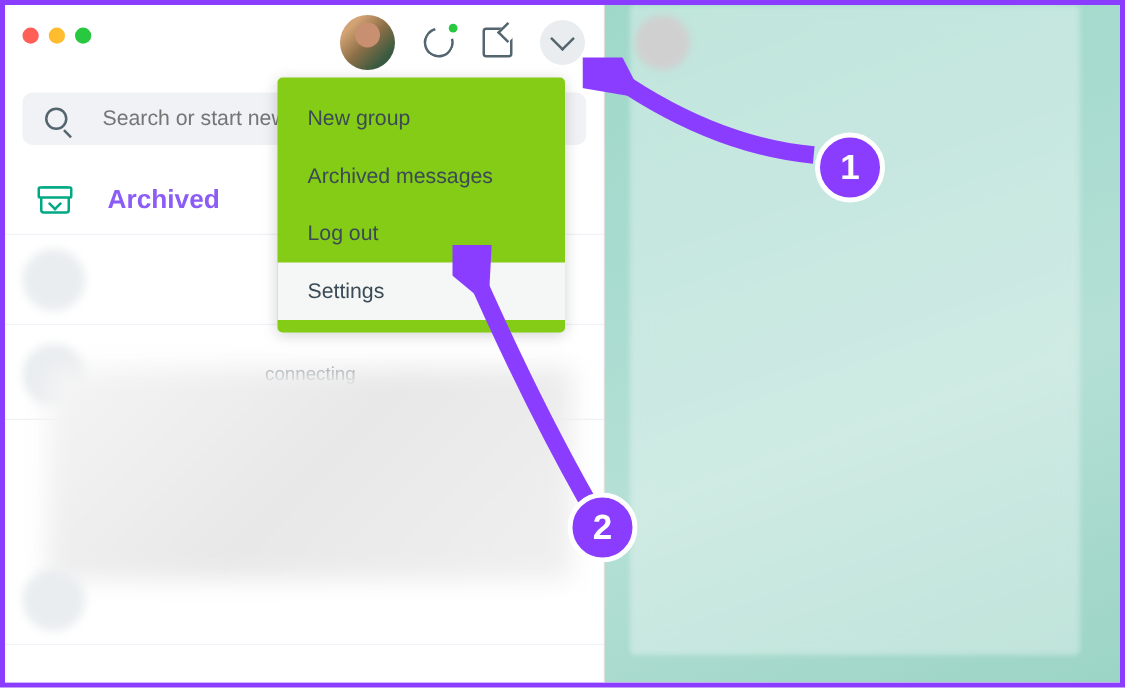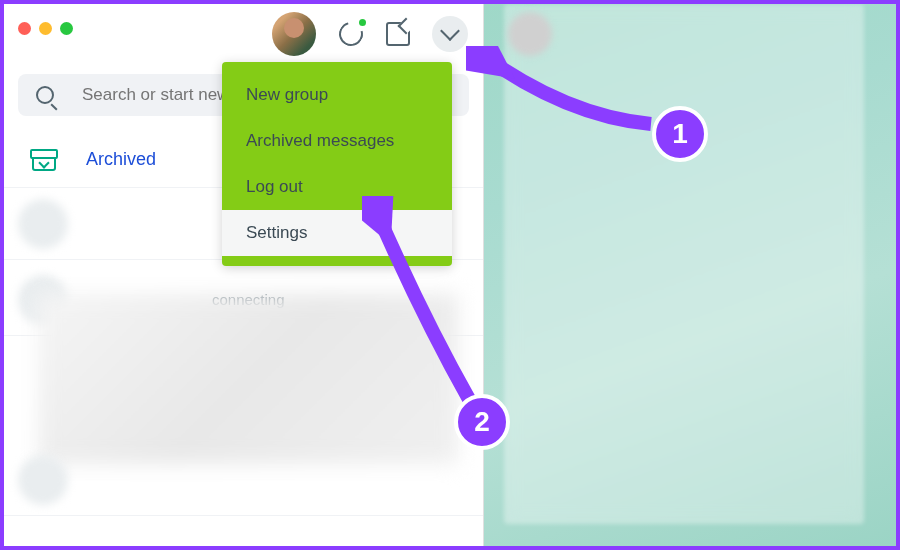--- a/index.html
+++ b/index.html
@@ -32,21 +32,21 @@
     .search-ico::after { content:''; position:absolute; bottom:-6px; right:-6px; width:8px; height:2px; background:#54656f; transform:rotate(45deg); }
     .search-input { flex:1; border:none; background:transparent; font-size:17px; color:#667781; outline:none; }
     .filter-icon { width:20px; height:14px; display:flex; flex-direction:column; justify-content:space-between; }
     .filter-icon span { height:2px; background:#54656f; }
     .filter-icon span:nth-child(1){width:100%;} .filter-icon span:nth-child(2){width:70%;margin:0 auto;} .filter-icon span:nth-child(3){width:40%;margin:0 auto;}
     
     .archived-row { position:absolute; top:128px; left:0; right:0; height:56px; display:flex; align-items:center; padding:0 28px; gap:30px; border-bottom:1px solid #f0f2f5; }
     .archive-icon { width:24px; height:22px; border:2.5px solid #00a884; border-radius:3px; position:relative; }
     .archive-icon::before{content:'';position:absolute;top:-2px;left:-4px;right:-4px;height:6px;background:#fff;border:2.5px solid #00a884;border-radius:2px;}
     .archive-icon::after{content:'';position:absolute;top:8px;left:50%;transform:translateX(-50%);width:6px;height:6px;border-right:2.5px solid #00a884;border-bottom:2.5px solid #00a884;transform:translateX(-50%) rotate(45deg);}
-    .archived-label { font-size:18px; font-weight:400; color:#1d4ed8; }
+    .archived-label { font-size:21px; font-weight:700; color:#8b5cf6; }
     
     .chat-item { position:absolute; left:0; right:0; height:72px; display:flex; align-items:center; padding:0 14px; gap:14px; border-bottom:1px solid #f0f2f5; }
     .chat-1 { top:184px; }
     .chat-2 { top:260px; }
     .chat-3 { top:440px; }
     .chat-avatar { width:50px; height:50px; border-radius:50%; background:#e9edef; filter:blur(4px); }
     .chat-text { font-size:15px; color:#667781; }
     
     .blur-block { position:absolute; top:290px; left:34px; width:420px; height:170px; background:linear-gradient(135deg,#f5f5f5,#e8e8e8,#f0f0f0); filter:blur(10px); border-radius:4px; }
     

